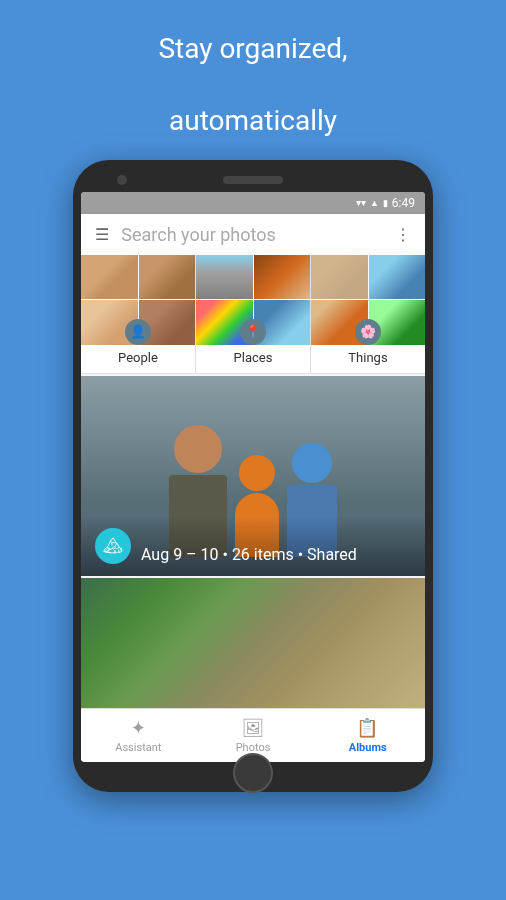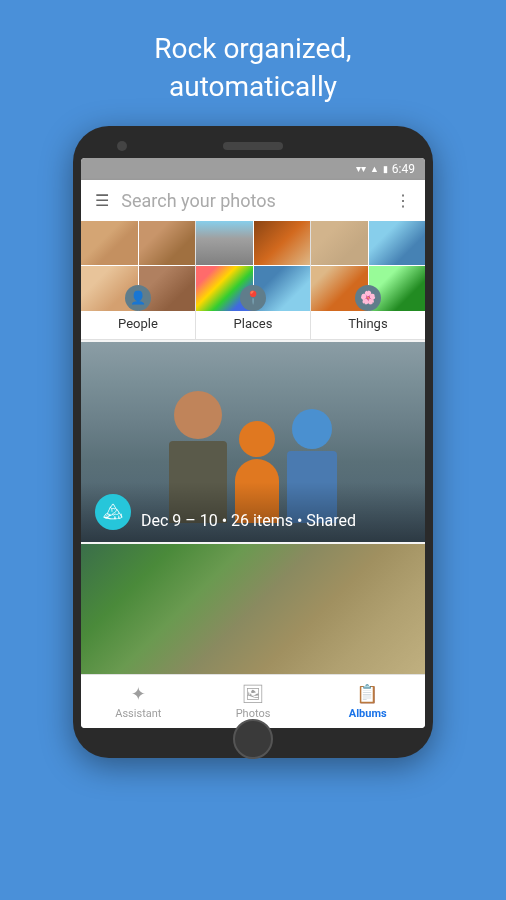--- a/index.html
+++ b/index.html
@@ -310,22 +310,22 @@
       text-align: center;
       font-size: 13px;
       color: #333;
       padding: 5px 0 8px;
     }
   </style>
 </head>
 <body>
 
 <div style="text-align:center; padding-top:30px; padding-bottom:20px;">
-  <div style="color:white; font-size:28px; font-weight:400; line-height:1.35;">Rock organized,</div>
-  <div style="color:white; font-size:28px; font-weight:400; line-height:1.35;">automatically</div>
+  <div style="color:white; font-size:28px; font-weight:400; line-height:1.35;">Stay organized,</div>
+  <div style="color:white; font-size:28px; font-weight:400; line-height:1.35;margin-top:34px;">automatically</div>
 </div>
 
 <div class="phone-wrapper">
 
   <div class="phone-top-bar">
     <div class="phone-camera"></div>
     <div class="phone-speaker"></div>
   </div>
 
   <div class="phone-screen">
@@ -400,21 +400,21 @@
           </div>
           <div class="person-silhouette person3">
             <div class="person-head" style="width:40px;height:40px;background:#d8b880;border-radius:50%;background:#4a90d0;"></div>
             <div class="person-body" style="width:50px;height:72px;background:#4a7ab0;border-radius:4px 4px 0 0;margin-top:2px;"></div>
           </div>
         </div>
       </div>
       <div class="album-overlay">
         <div class="album-icon">🏔</div>
         <div>
-          <div class="album-meta">Dec 9 – 10  •  26 items  •  Shared</div>
+          <div class="album-meta">Aug 9 – 10  •  26 items  •  Shared</div>
         </div>
       </div>
     </div>
 
     <div class="second-album">
       <div class="food-bg"></div>
     </div>
 
     <div class="bottom-nav">
       <div class="nav-item">

